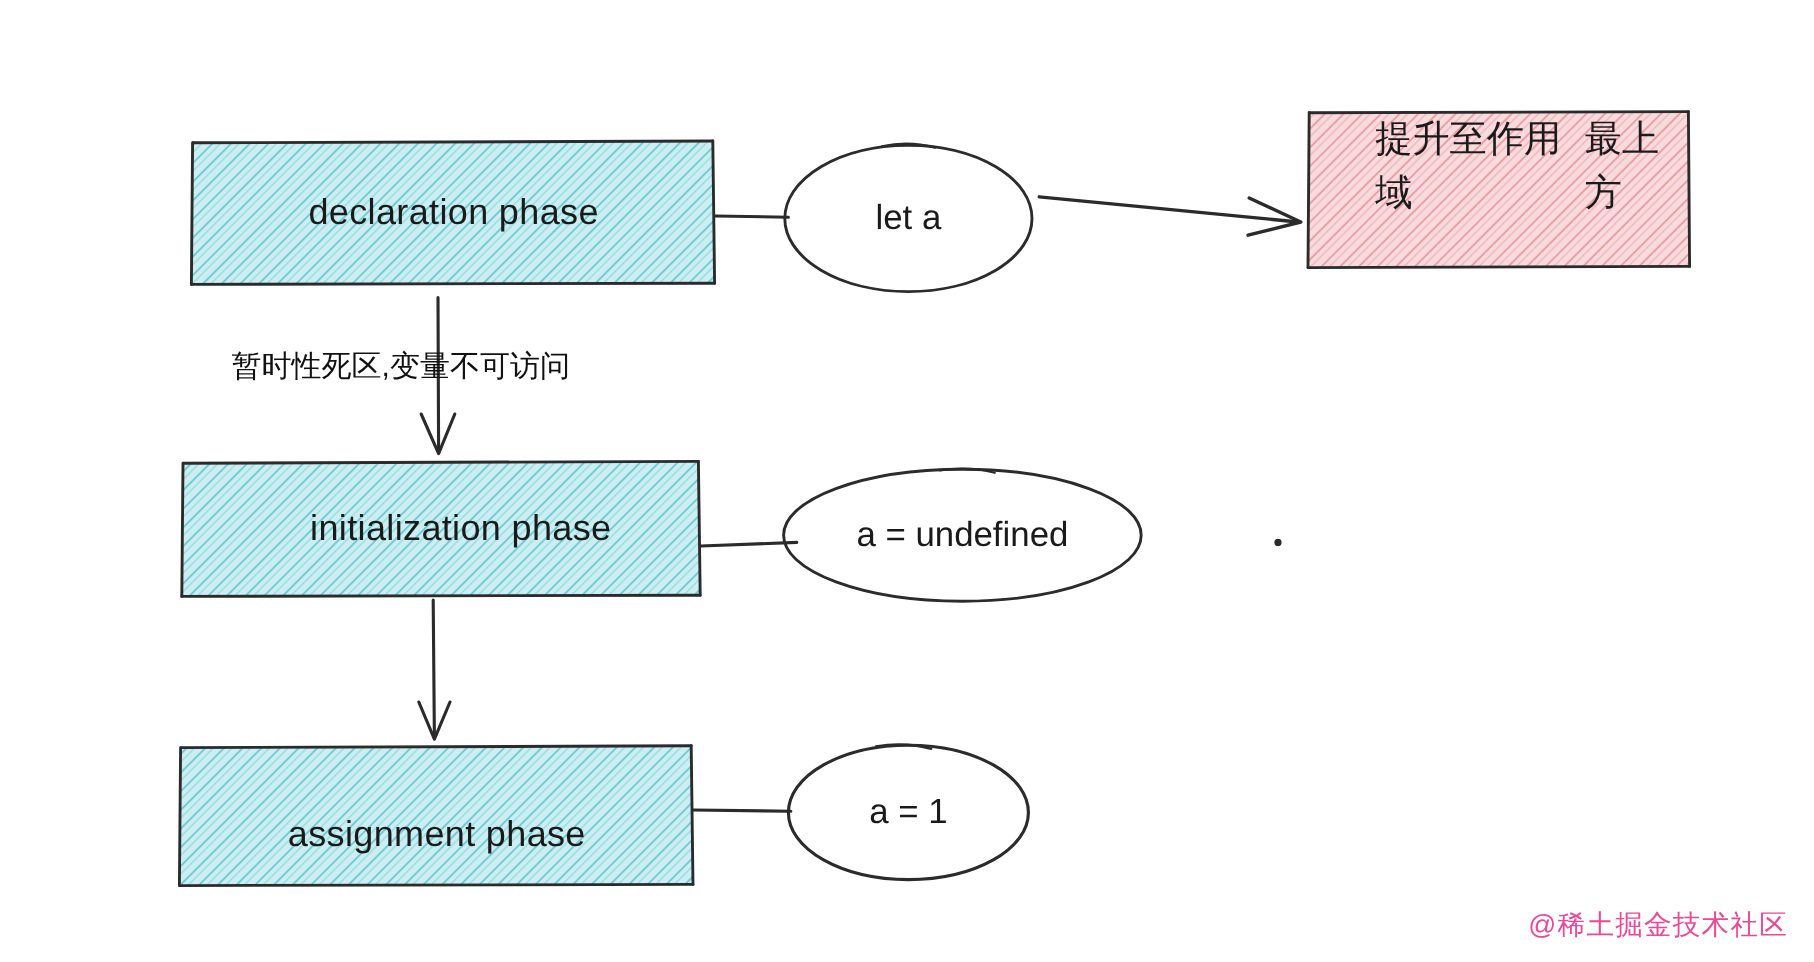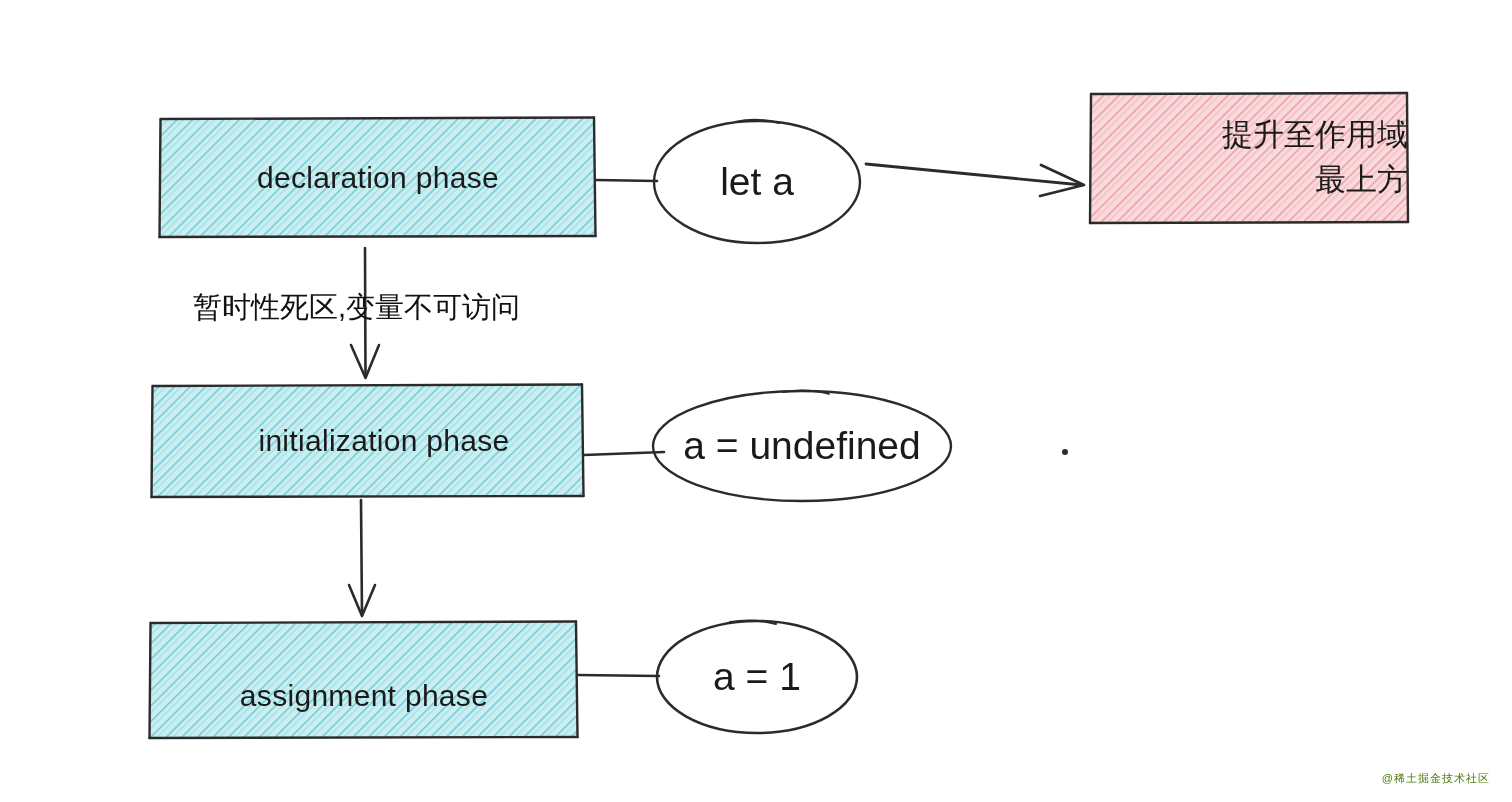--- a/index.html
+++ b/index.html
@@ -32,42 +32,42 @@
     text-align: center;
     color: #1a1a1a;
     pointer-events: none;
     white-space: pre-line;
   }
   .box-label {
     font-size: 30px;
     letter-spacing: 0.3px;
   }
   .ellipse-label {
-    font-size: 39px;
+    font-size: 29px;
   }
   .redbox-label {
     font-size: 31px;
     line-height: 1.45;
     justify-content: flex-start;
     text-align: left;
     padding-left: 56px;
     box-sizing: border-box;
   }
   .edge-label {
     position: absolute;
-    font-size: 29px;
+    font-size: 25px;
     color: #111111;
     white-space: nowrap;
   }
   .watermark {
     position: absolute;
     right: 22px;
     bottom: 16px;
-    font-size: 11px;
-    color: #4d7c0f;
+    font-size: 23px;
+    color: #ec4899;
     letter-spacing: 1px;
   }
   .dot-marker {
     position: absolute;
     width: 6px;
     height: 6px;
     border-radius: 50%;
     background: #2b2b2b;
   }
 </style>
@@ -156,21 +156,21 @@
       <path d="M730,622 q24,-4 46,2" stroke="#2b2b2b" stroke-width="2" fill="none" stroke-linecap="round"></path>
     </g>
 
     <path d="M578,675 L659,676" stroke="#2b2b2b" stroke-width="2.6" fill="none" stroke-linecap="round"></path>
   </svg>
 
   <div class="node-label box-label" style="left:160px; top:118px; width:436px; height:120px;border-radius:28px;">declaration phase</div>
 
   <div class="node-label ellipse-label" style="left:654px; top:122px; width:206px; height:120px;">let a</div>
 
-  <div class="node-label redbox-label" style="left:1090px; top:94px; width:318px; height:128px; flex-direction:column; align-items:flex-end; justify-content:center;">
+  <div class="node-label redbox-label" style="left:1090px; top:94px; width:318px; height:128px; flex-direction:row; align-items:flex-start; justify-content:center;">
     <span>提升至作用域</span>
     <span>最上方</span>
   </div>
 
   <div class="edge-label" style="left:193px; top:288px;">暂时性死区,变量不可访问</div>
 
   <div class="node-label box-label" style="left:152px; top:385px; width:464px; height:112px;">initialization phase</div>
 
   <div class="node-label ellipse-label" style="left:653px; top:392px; width:298px; height:108px;">a = undefined</div>
 

